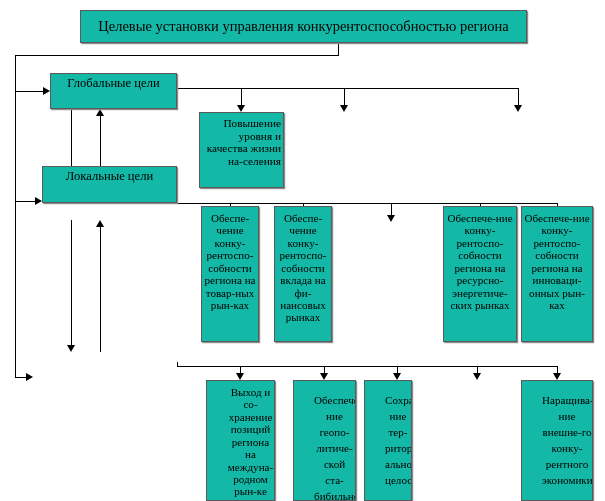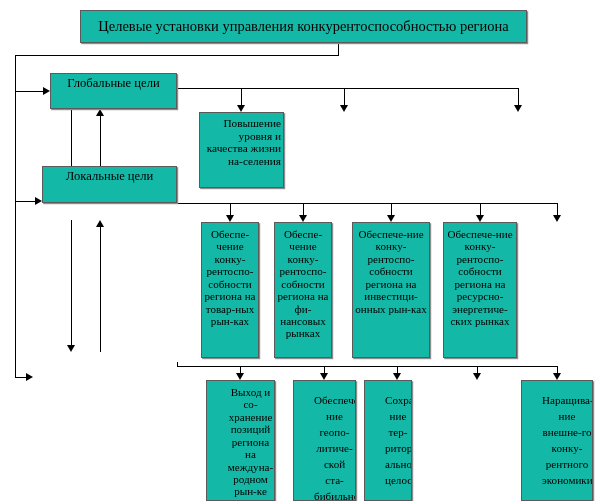--- a/index.html
+++ b/index.html
@@ -52,21 +52,21 @@
   #box-strategic{ left: 33px; top: 352px; width: 144px; height: 44px; }
 
   
   .row1 { top: 112px; height: 76px; font-size: 11.3px; text-align: right; }
   #r1c1 { left: 199px; width: 85px; }
   #r1c2 { left: 293px; width: 131px; }
   #r1c3 { left: 435px; width: 158px; }
   .row1 > span { padding-top: 4px; }
 
   
-  .row2 { top: 222px; height: 136px; font-size: 11.1px; }
+  .row2 { top: 206px; height: 136px; font-size: 11.1px; }
   #r2c1 { left: 201px; width: 58px; }
   #r2c2 { left: 274px; width: 58px; }
   #r2c3 { left: 352px; width: 78px; }
   #r2c4 { left: 443px; width: 74px; }
   #r2c5 { left: 521px; width: 72px; }
   .row2 > span { padding-top: 5px; }
 
   
   .row3 { top: 380px; height: 121px; font-size: 11.1px; padding-left: 20px; }
   #r3c1 { left: 206px; width: 69px; }
@@ -182,27 +182,27 @@
   </div>
 
   <div class="box row1" id="r1c1">
     <span>Повышение уровня и качества жизни на-селения</span>
   </div>
 
   <div class="box row2" id="r2c1">
     <span>Обеспе-чение конку-рентоспо-собности региона на товар-ных рын-ках</span>
   </div>
   <div class="box row2" id="r2c2">
-    <span>Обеспе-чение конку-рентоспо-собности региона на фи-нансовых рынках</span>
-  </div>
-  <div class="box row2" id="r2c3">
-    <span>Обеспече-ние конку-рентоспо-собности региона на инвестици-онных рын-ках</span>
+    <span>Обеспе-чение конку-рентоспо-собности вклада на фи-нансовых рынках</span>
   </div>
   <div class="box row2" id="r2c4">
     <span>Обеспече-ние конку-рентоспо-собности региона на ресурсно-энергетиче-ских рынках</span>
+  </div>
+  <div class="box row2" id="r2c5">
+    <span>Обеспече-ние конку-рентоспо-собности региона на инноваци-онных рын-ках</span>
   </div>
 
   <div class="box row3" id="r3c1">
     <span>Выход и со-хранение позиций региона на междуна-родном рын-ке</span>
   </div>
   <div class="box row3" id="r3c2">
     <span class="tall-line">Обеспече-ние геопо-литиче-ской ста-бибильно-сти
 .</span>
   </div>
   <div class="box row3" id="r3c3">

